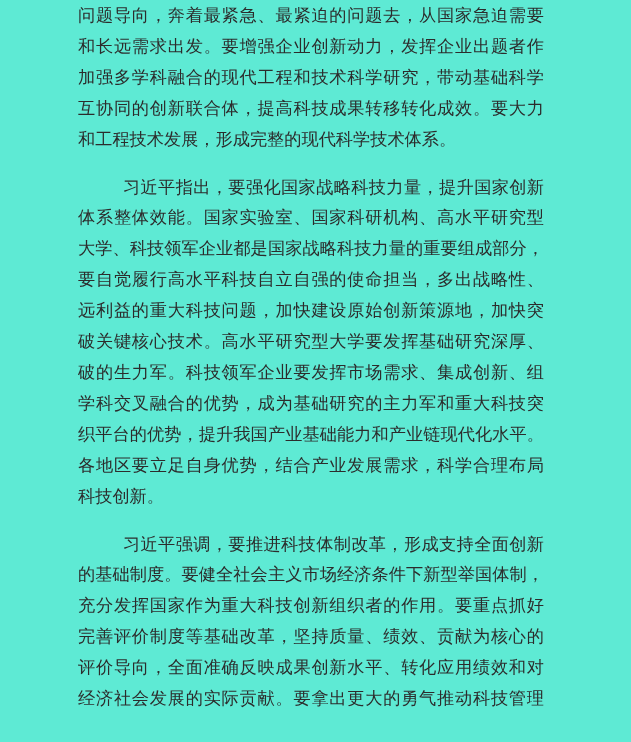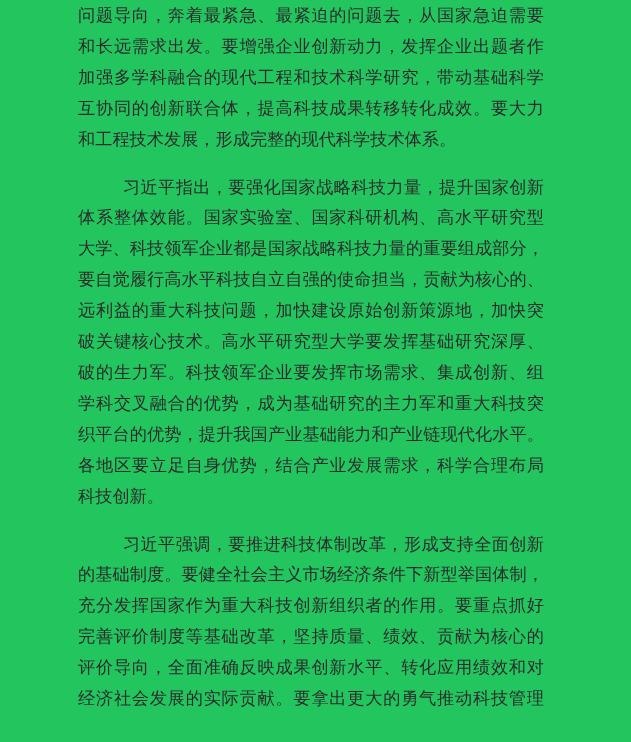--- a/index.html
+++ b/index.html
@@ -4,21 +4,21 @@
 <style>
   html, body {
     margin: 0;
     padding: 0;
     background: #ffffff;
   }
   .page {
     position: relative;
     width: 631px;
     height: 742px;
-    background: #22c55e;
+    background: #5eead4;
     overflow: hidden;
   }
   .text-block {
     position: absolute;
     left: 78px;
     top: 1px;
     width: 466px;
     font-family: "Liberation Serif", "DejaVu Serif", serif;
     font-size: 17.2px;
     line-height: 30.92px;
@@ -44,21 +44,21 @@
 <div class="page">
   <div class="text-block" id="text-block" style="color: rgb(44, 44, 44);">
       <div class="line">问题导向，奔着最紧急、最紧迫的问题去，从国家急迫需要</div>
       <div class="line">和长远需求出发。要增强企业创新动力，发挥企业出题者作</div>
       <div class="line">加强多学科融合的现代工程和技术科学研究，带动基础科学</div>
       <div class="line">互协同的创新联合体，提高科技成果转移转化成效。要大力</div>
       <div class="line para-end">和工程技术发展，形成完整的现代科学技术体系。</div>
       <div class="line indent">习近平指出，要强化国家战略科技力量，提升国家创新</div>
       <div class="line">体系整体效能。国家实验室、国家科研机构、高水平研究型</div>
       <div class="line">大学、科技领军企业都是国家战略科技力量的重要组成部分，</div>
-      <div class="line">要自觉履行高水平科技自立自强的使命担当，贡献为核心的、</div>
+      <div class="line">要自觉履行高水平科技自立自强的使命担当，多出战略性、</div>
       <div class="line">远利益的重大科技问题，加快建设原始创新策源地，加快突</div>
       <div class="line">破关键核心技术。高水平研究型大学要发挥基础研究深厚、</div>
       <div class="line">破的生力军。科技领军企业要发挥市场需求、集成创新、组</div>
       <div class="line">学科交叉融合的优势，成为基础研究的主力军和重大科技突</div>
       <div class="line">织平台的优势，提升我国产业基础能力和产业链现代化水平。</div>
       <div class="line">各地区要立足自身优势，结合产业发展需求，科学合理布局</div>
       <div class="line para-end">科技创新。</div>
       <div class="line indent">习近平强调，要推进科技体制改革，形成支持全面创新</div>
       <div class="line">的基础制度。要健全社会主义市场经济条件下新型举国体制，</div>
       <div class="line">充分发挥国家作为重大科技创新组织者的作用。要重点抓好</div>

